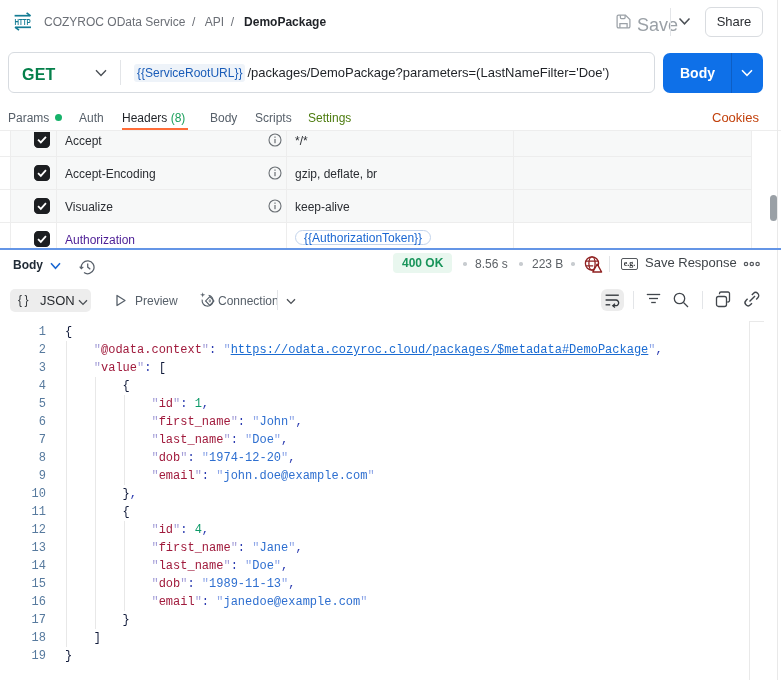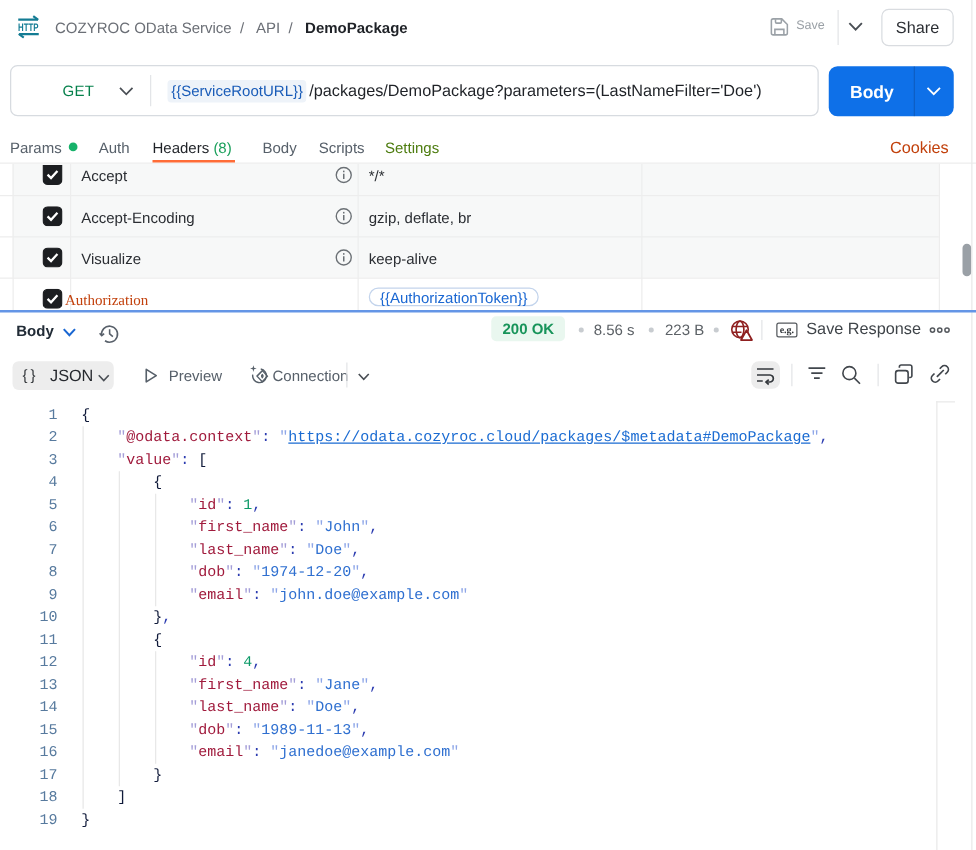--- a/index.html
+++ b/index.html
@@ -24,31 +24,31 @@
 </div>
 <div class="abs txt12" style="left:44px; top:15px; color:#6b6f76;">COZYROC OData Service&nbsp; /&nbsp;&nbsp; API&nbsp; /&nbsp;&nbsp; <span style="color:#1f2227; font-weight:600;">DemoPackage</span></div>
 
 <div class="abs" style="left:616px; top:14px;">
 <svg width="15" height="15" viewBox="0 0 15 15" fill="none" stroke="#9ba1a7" stroke-width="1.25">
   <path d="M2.5 1.1 h6.9 l4.5 4.5 v6.9 a1.4 1.4 0 0 1 -1.4 1.4 h-10 a1.4 1.4 0 0 1 -1.4 -1.4 v-10 a1.4 1.4 0 0 1 1.4 -1.4 z"></path>
   <path d="M4.4 1.3 v2.3 a0.9 0.9 0 0 0 0.9 0.9 h2.9 a0.9 0.9 0 0 0 0.9 -0.9 v-2.3"></path>
   <path d="M3.9 13.7 v-4.2 h7.2 v4.2"></path>
 </svg>
 </div>
-<div class="abs" style="left:637px; top:15px; font-size:10px; color:#9aa0a6;text-align:right;">Save</div>
+<div class="abs" style="left:637px; top:15px; font-size:18px; color:#9aa0a6;text-align:right;">Save</div>
 <div class="abs" style="left:670px; top:8px; width:1px; height:28px; background:#e3e5e8;"></div>
 <div class="abs" style="left:678px; top:17px;">
 <svg width="13" height="9" viewBox="0 0 13 9" fill="none" stroke="#4a4f55" stroke-width="1.5">
       <path d="M1.5 1.5 L6.5 6.8 L11.5 1.5"></path>
     </svg>
 </div>
 <div class="abs" style="left:705px; top:7px; width:58px; height:30px; border:1px solid #d9dce0; border-radius:6px; text-align:center; line-height:28px; font-size:13px; color:#2b2e33;">Share</div>
 
 <div class="abs" style="left:8px; top:52px; width:647px; height:41px; border:1px solid #d7dbe0; border-radius:6px;"></div>
-<div class="abs" style="left:22px; top:66px; font-size:12px; font-weight:normal; color:#05804b; letter-spacing:.2px;margin-left:28px;">GET</div>
+<div class="abs" style="left:22px; top:66px; font-size:16px; font-weight:bold; color:#05804b; letter-spacing:.2px;">GET</div>
 <div class="abs" style="left:95px; top:69px;">
 <svg width="12" height="8" viewBox="0 0 12 8" fill="none" stroke="#4a4f55" stroke-width="1.4">
       <path d="M1 1.3 L6 6.4 L11 1.3"></path>
     </svg>
 </div>
 <div class="abs" style="left:120px; top:60px; width:1px; height:25px; background:#e3e5e8;"></div>
 <div class="abs" style="left:134px; top:65px; font-size:13px; color:#1f2227; white-space:nowrap;">
 <span style="background:#eef3f9; color:#1a5cb8; border-radius:3px; padding:2px 3px; margin-right:2px; font-size:12px;">{{ServiceRootURL}}</span>/packages/DemoPackage?parameters=(LastNameFilter='Doe')
 </div>
 
@@ -108,21 +108,21 @@
 <div class="abs" style="left:34px; top:231px;">
     <svg width="16" height="16" viewBox="0 0 15 15">
       <rect x="0.5" y="0.5" width="14" height="14" rx="3.5" fill="#1c1e21" stroke="#1c1e21"></rect>
       <path d="M3.8 7.6 L6.4 10.2 L11.2 4.9" stroke="#fff" stroke-width="1.7" fill="none"></path>
     </svg>
   </div>
 
 <div class="abs txt12" style="left:65px; top:134px; color:#2b2e33;">Accept</div>
 <div class="abs txt12" style="left:65px; top:167px; color:#2b2e33;">Accept-Encoding</div>
 <div class="abs txt12" style="left:65px; top:200px; color:#2b2e33;">Visualize</div>
-<div class="abs txt12" style="left:52px; top:233px; color:#c2410c;font-family:Liberation Serif, serif;">Authorization</div>
+<div class="abs txt12" style="left:65px; top:233px; color:#4c1d95;">Authorization</div>
 
 <div class="abs" style="left:268px; top:133px;">
     <svg width="14" height="14" viewBox="0 0 14 14">
       <circle cx="7" cy="7" r="6" fill="none" stroke="#6b7075" stroke-width="1.1"></circle>
       <rect x="6.4" y="6" width="1.2" height="4.2" fill="#6b7075"></rect>
       <rect x="6.4" y="3.5" width="1.2" height="1.3" fill="#6b7075"></rect>
     </svg>
   </div>
 <div class="abs" style="left:268px; top:166px;">
     <svg width="14" height="14" viewBox="0 0 14 14">
@@ -156,21 +156,21 @@
     </svg>
 </div>
 <div class="abs" style="left:79px; top:259px;">
 <svg width="17" height="16" viewBox="0 0 17 16" fill="none" stroke="#58606a" stroke-width="1.25">
 <path d="M2.3 9.3 A6.4 6.4 0 1 1 5.0 13.6"></path>
 <path d="M0.7 7.6 L2.4 9.6 L4.3 7.9"></path>
 <path d="M8.7 4.4 V8.1 L11.3 10.3"></path>
 </svg>
 </div>
 
-<div class="abs" style="left:393px; top:253px; height:20px; background:#e9f7ef; border-radius:4px; padding:0 9px; font-size:12px; line-height:20px; color:#18945a; font-weight:600;">200 OK</div>
+<div class="abs" style="left:393px; top:253px; height:20px; background:#e9f7ef; border-radius:4px; padding:0 9px; font-size:12px; line-height:20px; color:#18945a; font-weight:600;">400 OK</div>
 <div class="abs" style="left:463px; top:262px; width:3.5px; height:3.5px; border-radius:50%; background:#c8ccd0;"></div>
 <div class="abs txt12" style="left:475px; top:257px; color:#5c6166;">8.56 s</div>
 <div class="abs" style="left:519px; top:262px; width:3.5px; height:3.5px; border-radius:50%; background:#c8ccd0;"></div>
 <div class="abs txt12" style="left:532px; top:257px; color:#5c6166;">223 B</div>
 <div class="abs" style="left:571px; top:262px; width:3.5px; height:3.5px; border-radius:50%; background:#c8ccd0;"></div>
 <div class="abs" style="left:584px; top:256px;">
 <svg width="20" height="18" viewBox="0 0 20 18">
   <g fill="none" stroke="#8f2020" stroke-width="1.3">
     <circle cx="8" cy="7.5" r="6.6"></circle>
     <ellipse cx="8" cy="7.5" rx="3.1" ry="6.6"></ellipse>

